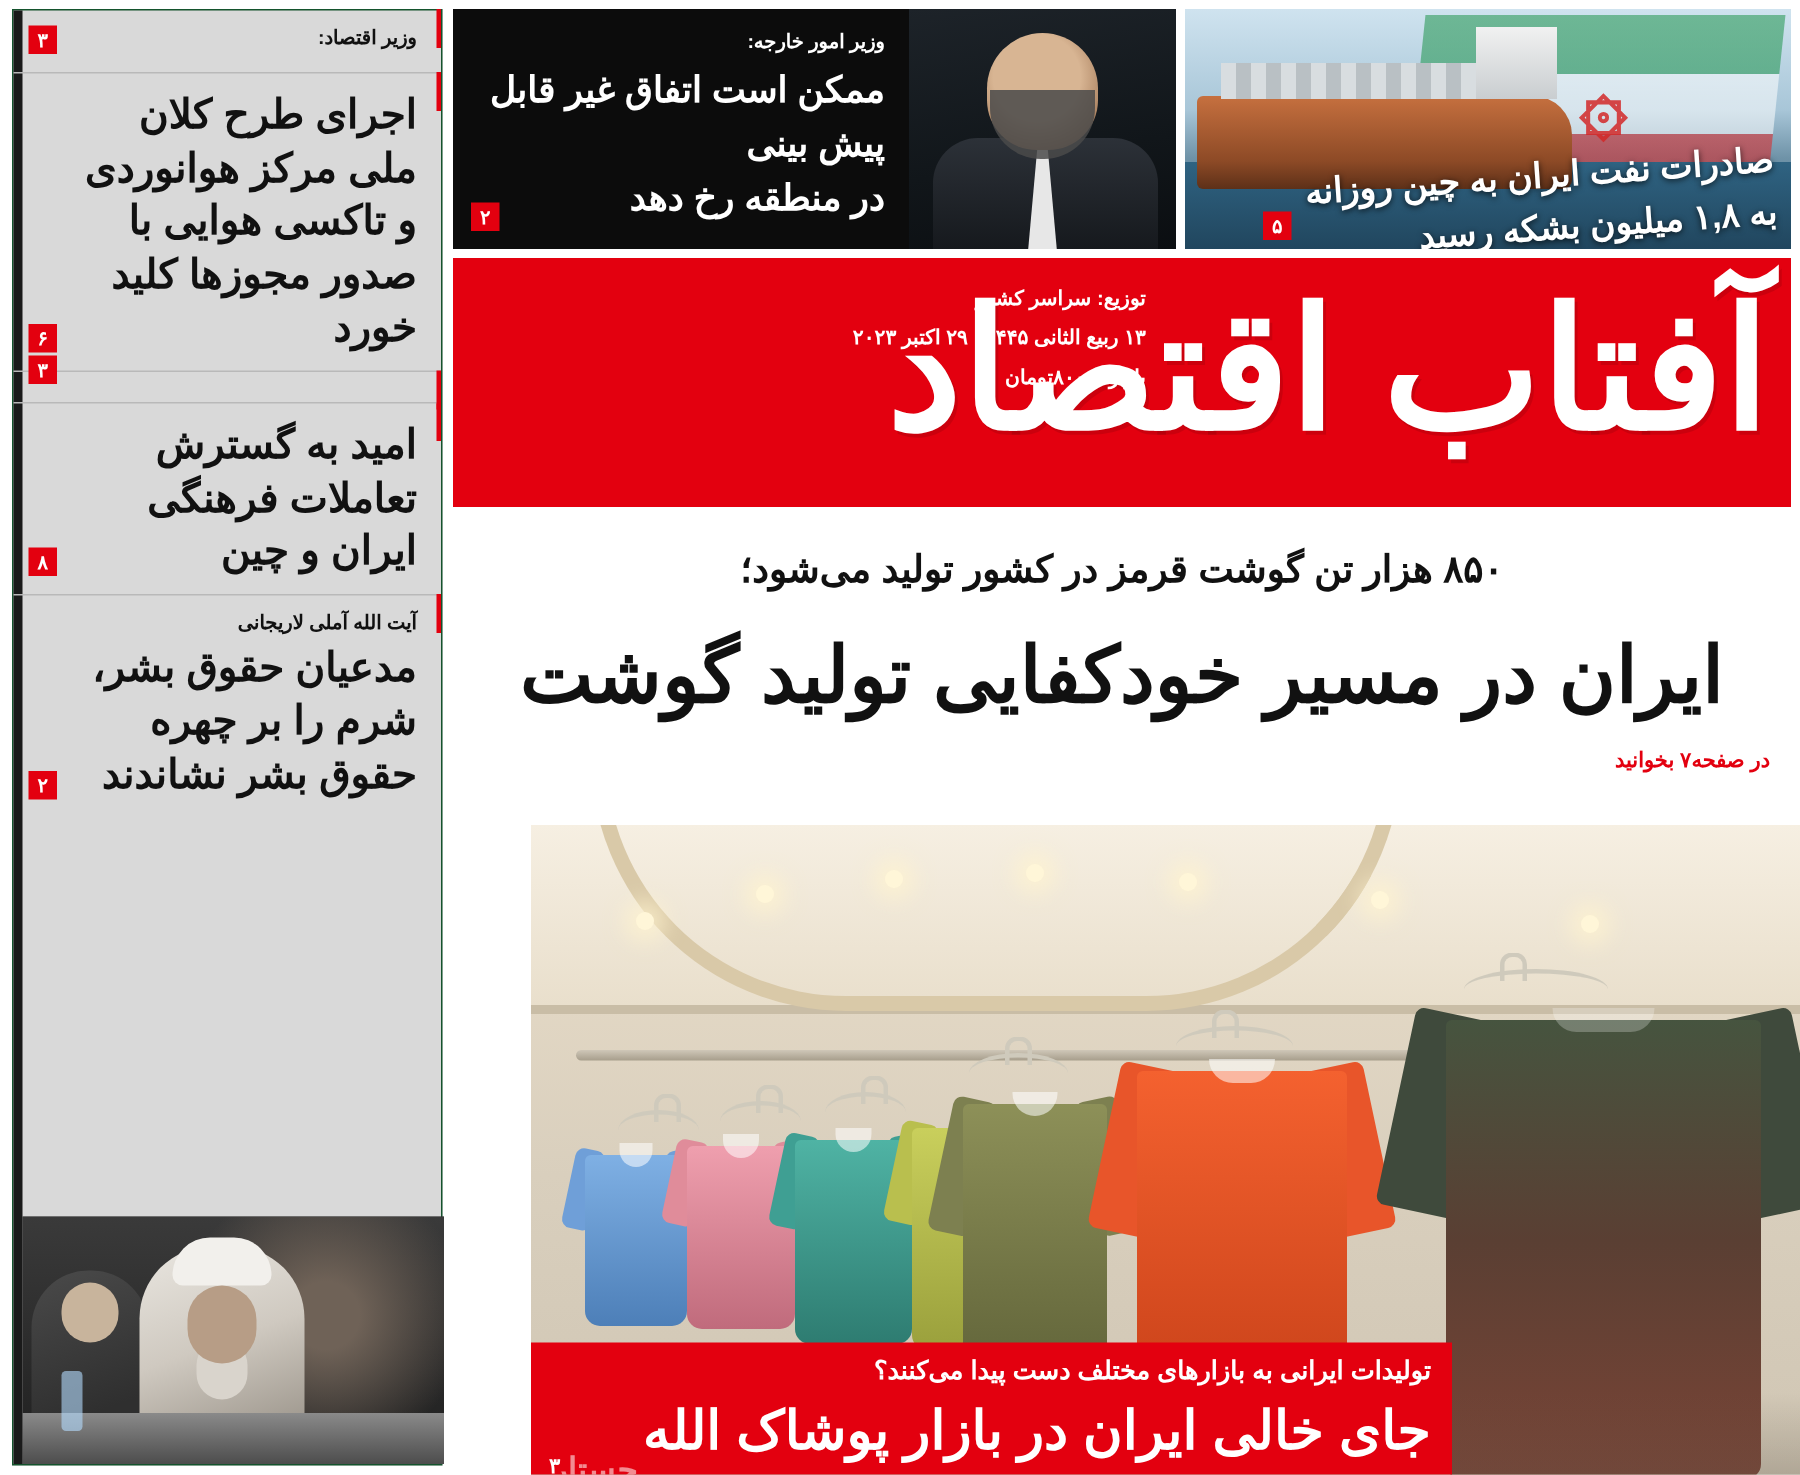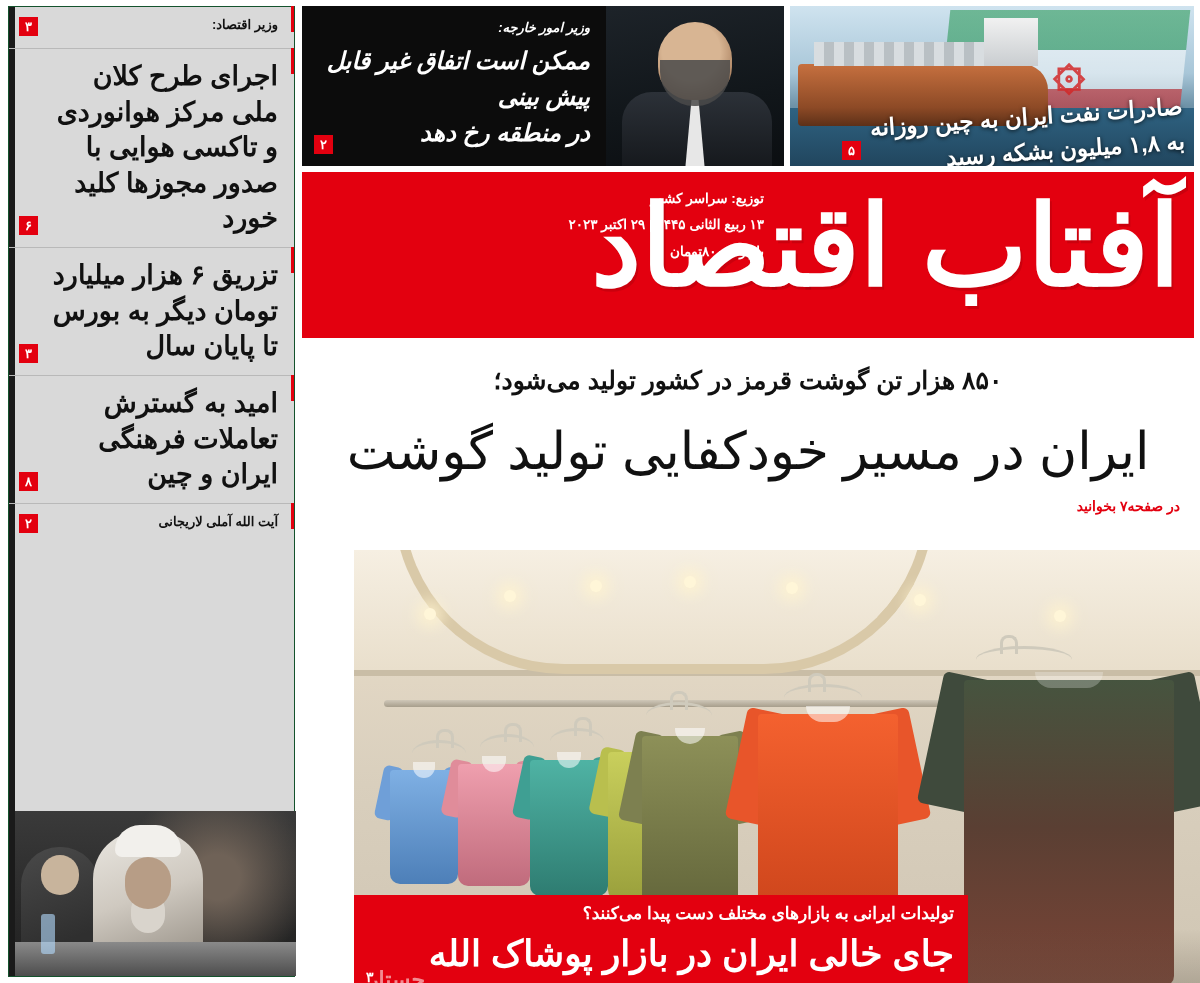--- a/index.html
+++ b/index.html
@@ -196,21 +196,20 @@
     clip-path: polygon(40% 0, 60% 0, 78% 100%, 22% 100%);
   }
   .tc-text {
     position: absolute;
     right: 182px; top: 0;
     width: 296px; height: 160px;
     padding: 14px 12px 10px 10px;
     box-sizing: border-box;
     text-align: right;
     color: #fff;
-    font-style: italic;
   }
   .tc-kicker {
     font-size: 13px;
     font-weight: bold;
     color: #ffffff;
     margin-bottom: 8px;
   }
   .tc-title {
     font-size: 24px;
     font-weight: bold;
@@ -349,21 +348,21 @@
     text-align: center;
     font-size: 25px;
     color: #111;
     font-weight: bold;
     padding: 12px 24px 0 24px;
     line-height: 1.5;
   }
   .lead-title {
     text-align: center;
     font-size: 52px;
-    font-weight: normal;
+    font-weight: bold;
     color: #111;
     padding: 18px 20px 0 20px;
     letter-spacing: -1px;
     line-height: 1.3;
   }
   .lead-more {
     position: absolute;
     right: 14px;
     top: 148px;
     font-size: 14px;
@@ -503,33 +502,33 @@
     </div>
 
     <div class="side-item">
       <div class="side-accent"></div>
       <div class="side-title">اجرای طرح کلان ملی مرکز هوانوردی و تاکسی هوایی با صدور مجوزها کلید خورد</div>
       <div class="side-badge">۶</div>
     </div>
 
     <div class="side-item">
       <div class="side-accent"></div>
-      <div class="side-title">تزریق ۶ هزار میلیارد تومان دیگر به بورس تا پایان سال</div>
       <div class="side-badge">۳</div>
     </div>
 
     <div class="side-item">
       <div class="side-accent"></div>
       <div class="side-title">امید به گسترش تعاملات فرهنگی ایران و چین</div>
       <div class="side-badge">۸</div>
     </div>
 
     <div class="side-item">
       <div class="side-accent"></div>
       <div class="side-kicker">آیت الله آملی لاریجانی</div>
+      <div class="side-title">مدعیان حقوق بشر، شرم را بر چهره حقوق بشر نشاندند</div>
       <div class="side-badge">۲</div>
     </div>
 
     <div class="side-photo">
       <div class="meeting"></div>
       <div class="person2"></div>
       <div class="cleric"></div>
       <div class="desk"></div>
       <div class="bottle"></div>
     </div>

